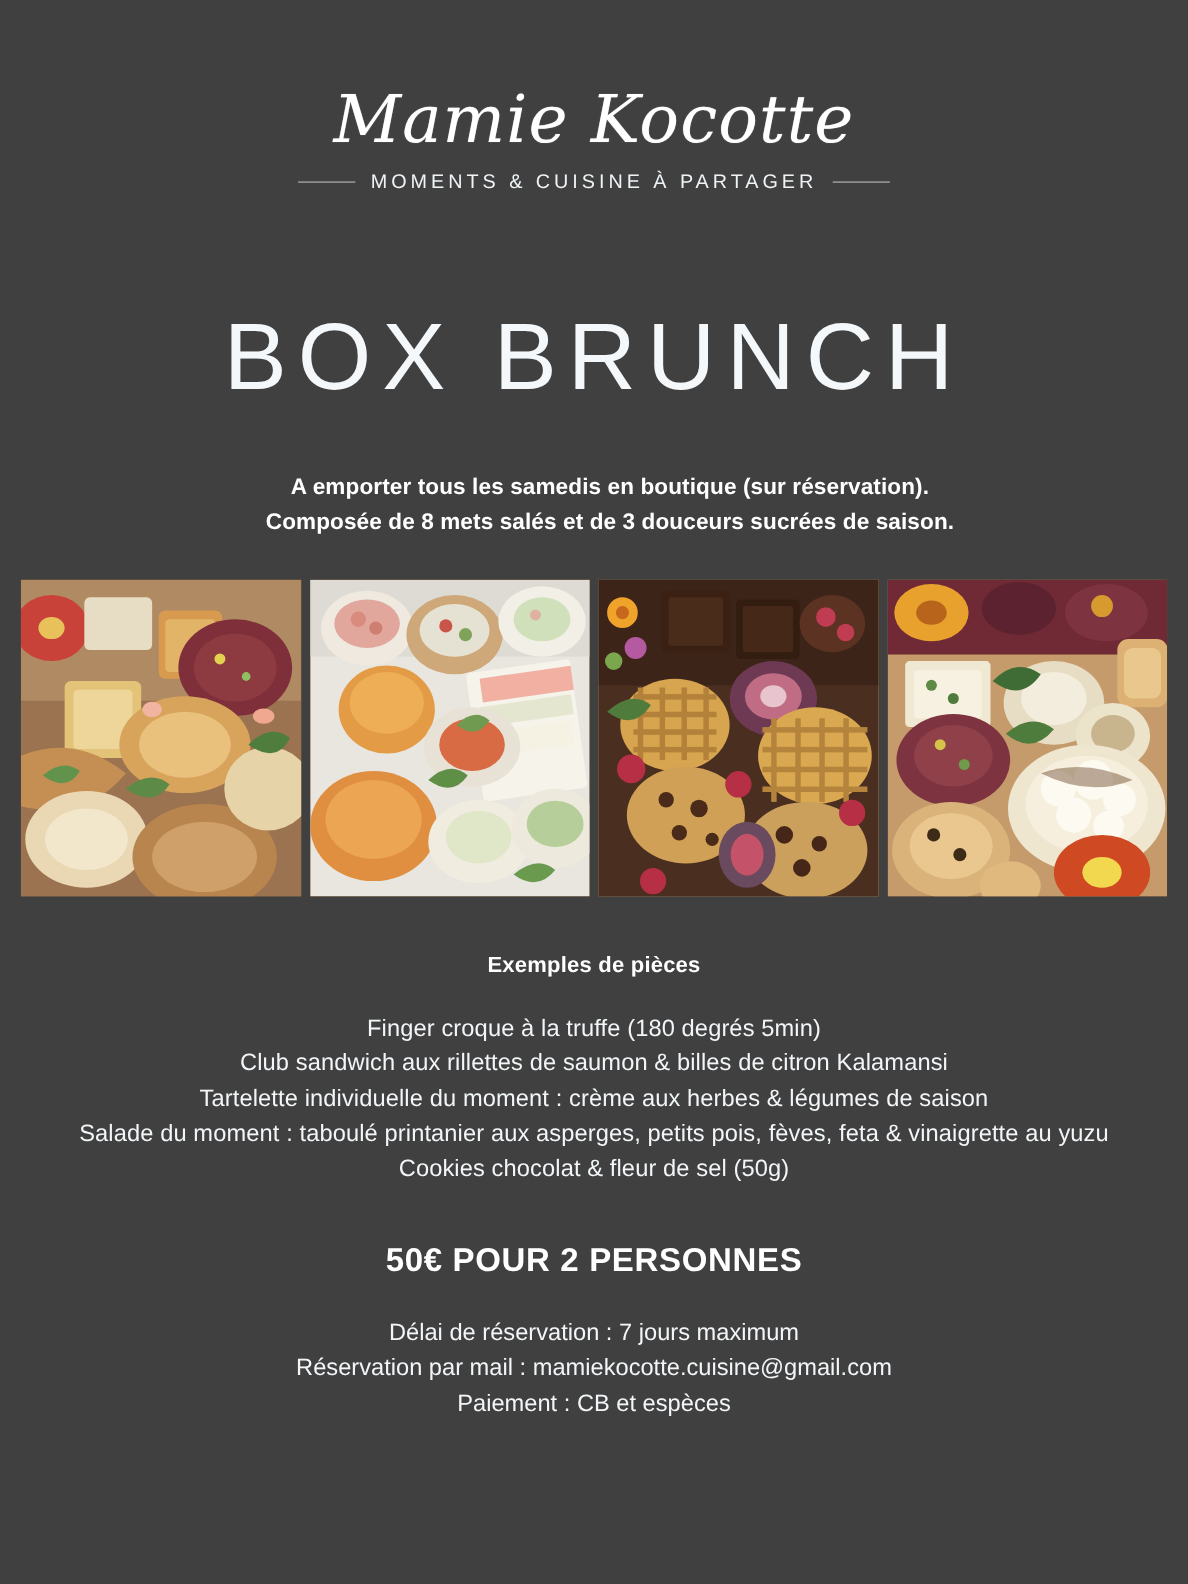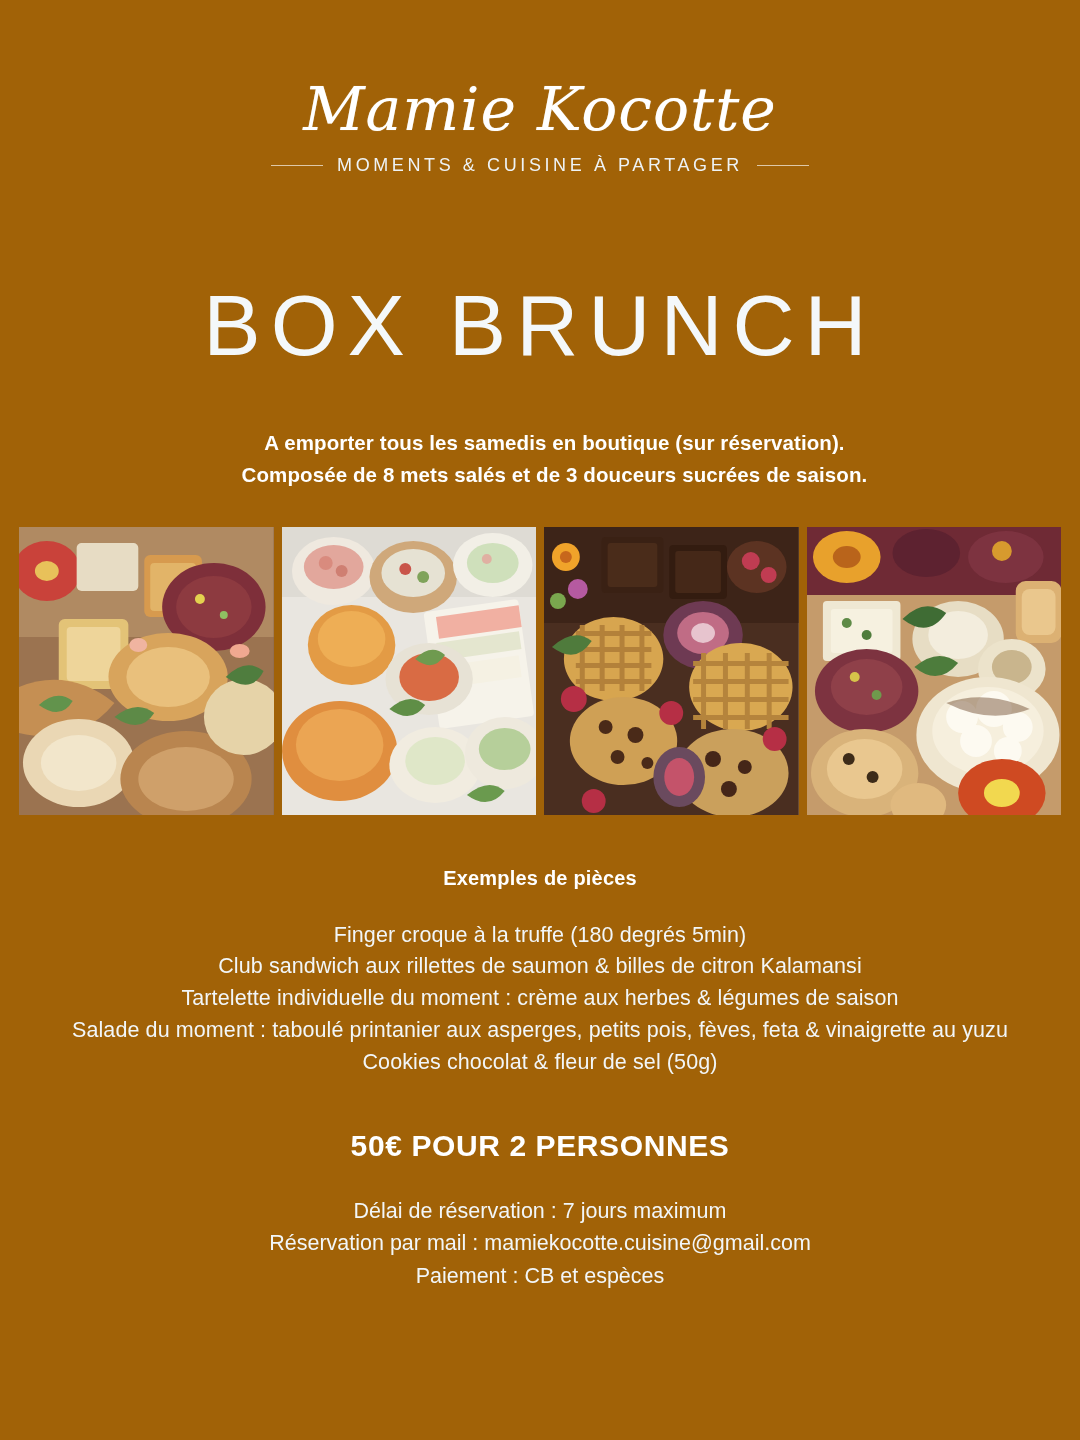--- a/index.html
+++ b/index.html
@@ -10,21 +10,21 @@
   }
   body {
     background: #23556e;
     font-family: "Liberation Sans", sans-serif;
     color: #ffffff;
   }
   .poster {
     width: 1080px;
     height: 1440px;
     position: relative;
-    background: #a16207;
+    background: #404040;
   }
 
   
   .logo-block {
     width: 100%;
     padding-top: 78px;
     text-align: center;
   }
   .logo-script {
     font-family: "DejaVu Serif", serif;

